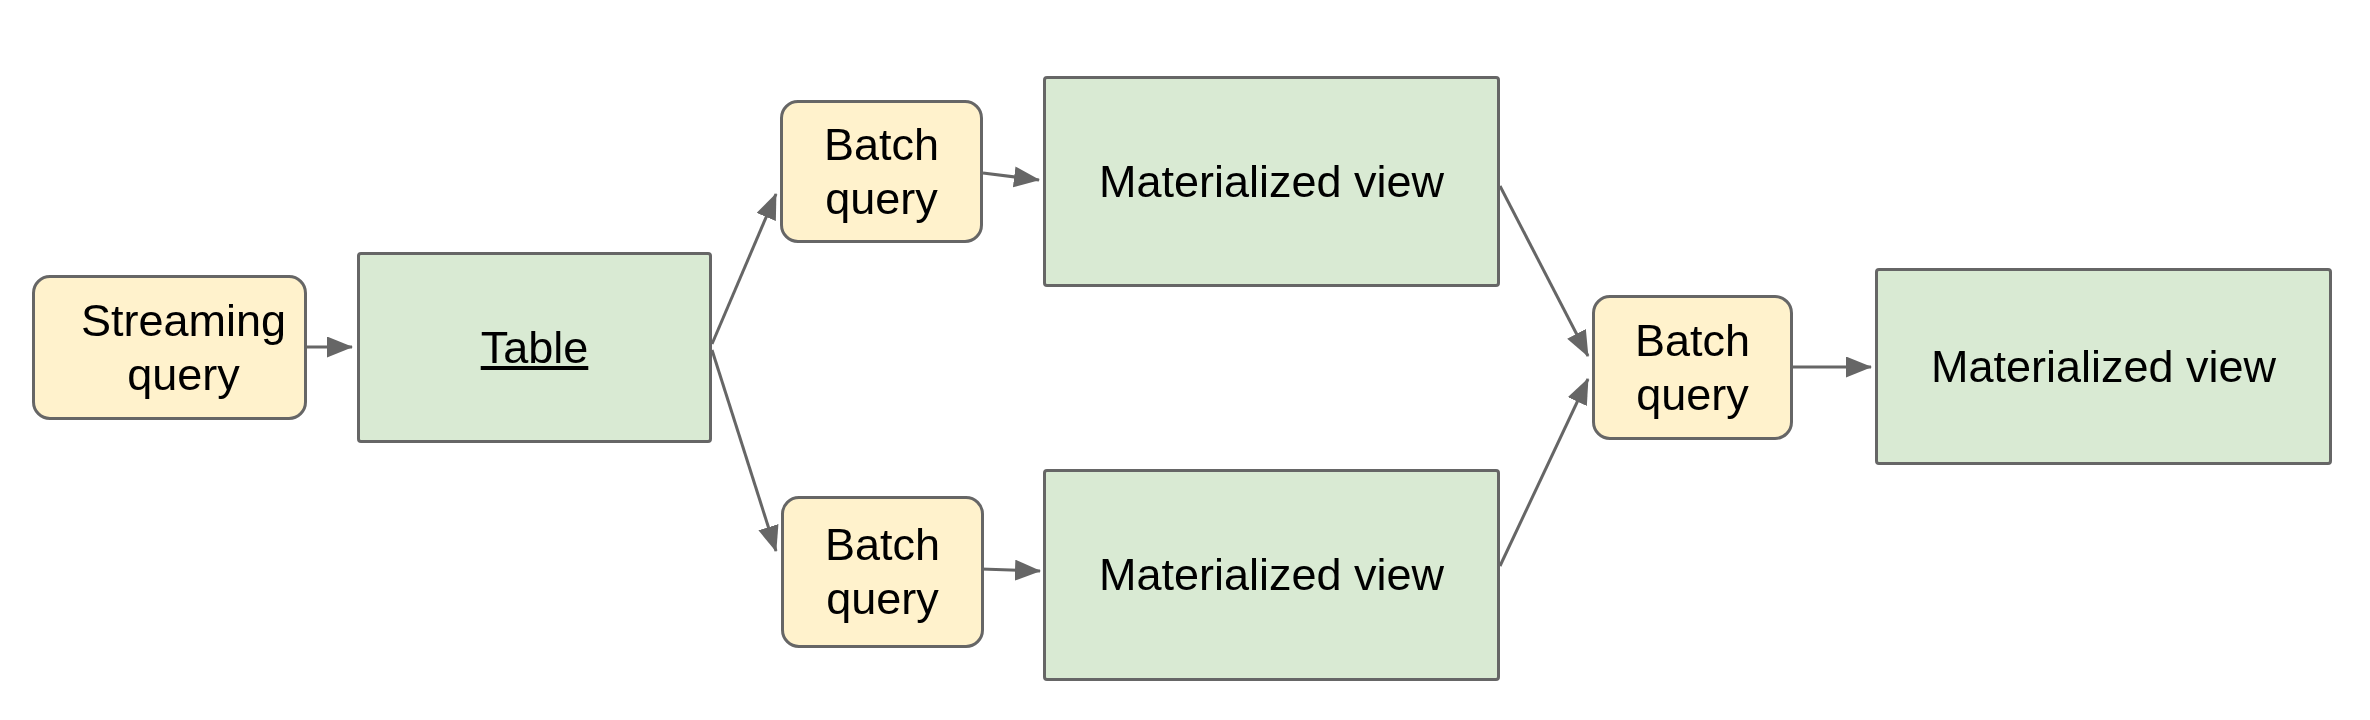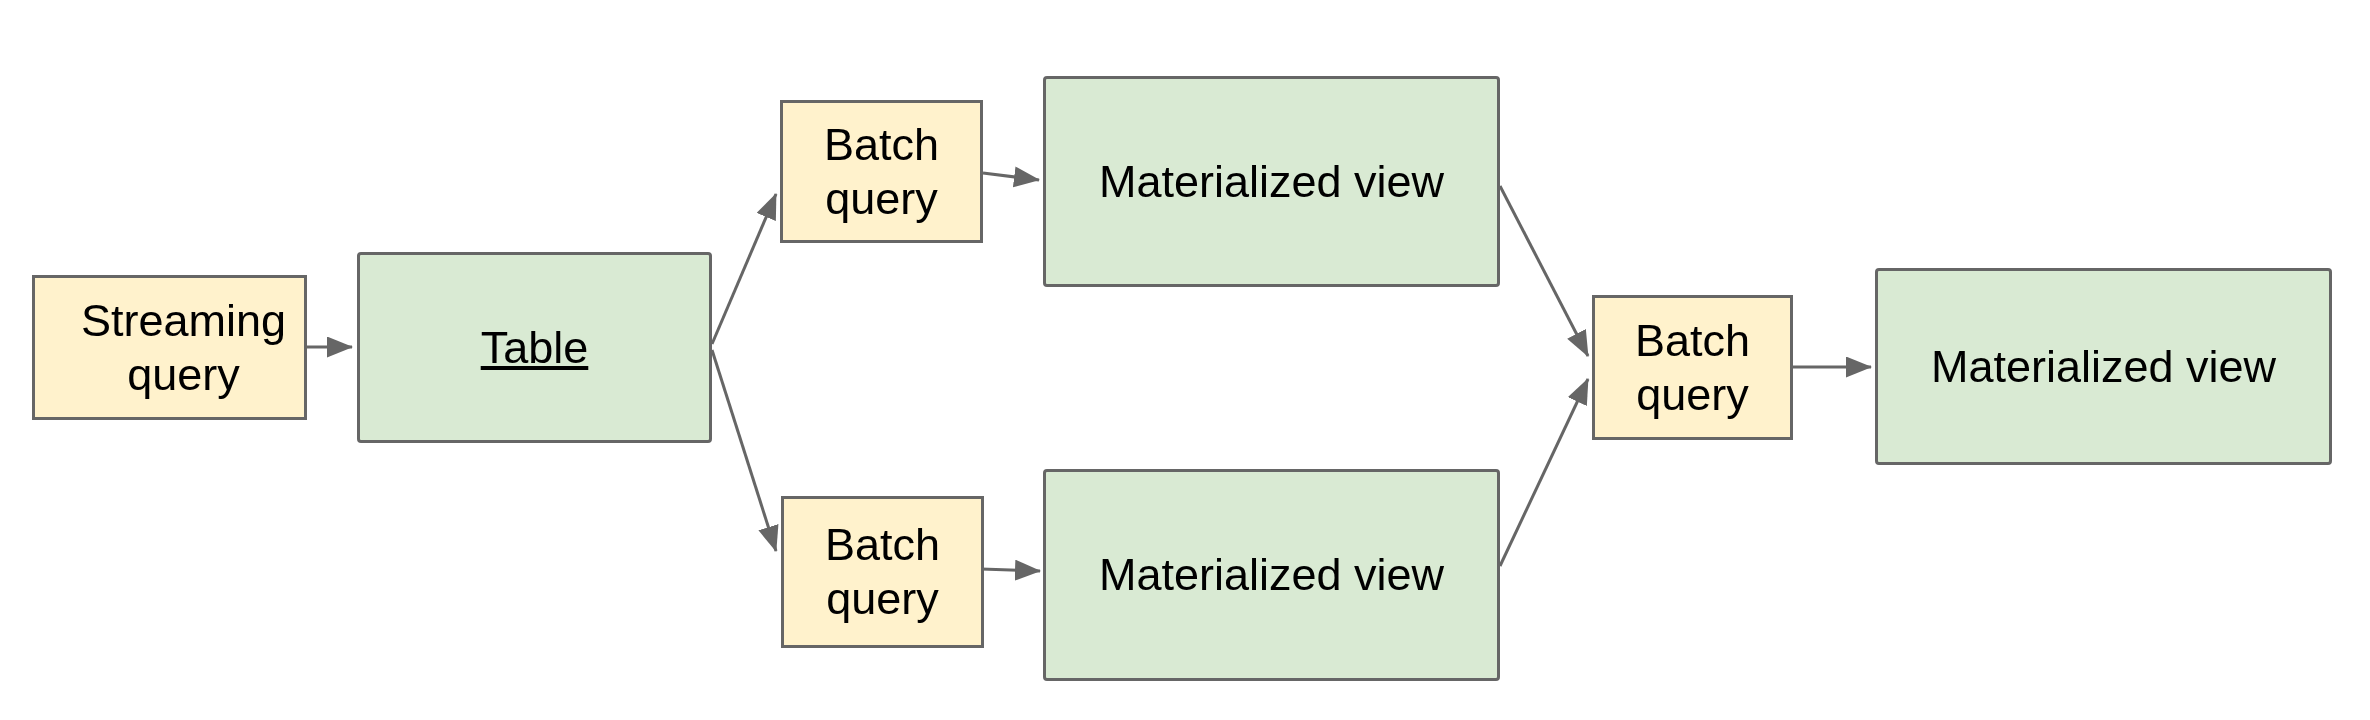--- a/index.html
+++ b/index.html
@@ -39,21 +39,21 @@
     position: absolute;
     display: flex;
     align-items: center;
     justify-content: center;
     text-align: center;
     border: 3px solid var(--stroke);
     color: var(--text);
     font-size: 45px;
     line-height: 1.2;
   }
-  .node-query { background: var(--query-fill); }
+  .node-query { background: var(--query-fill); border-radius: 18px; }
   .node-view  { background: var(--view-fill); border-radius: 4px; }
 
   
   #n-streaming-query       { left: 32px;   top: 275px; width: 275px; height: 145px; padding-left: 28px; }
   #n-table                 { left: 357px;  top: 252px; width: 355px; height: 191px; text-decoration: underline; }
   #n-batch-query-top       { left: 780px;  top: 100px; width: 203px; height: 143px; }
   #n-materialized-view-top { left: 1043px; top: 76px;  width: 457px; height: 211px; }
   #n-batch-query-bottom    { left: 781px;  top: 496px; width: 203px; height: 152px; }
   #n-materialized-view-bottom { left: 1043px; top: 469px; width: 457px; height: 212px; }
   #n-batch-query-right     { left: 1592px; top: 295px; width: 201px; height: 145px; }

